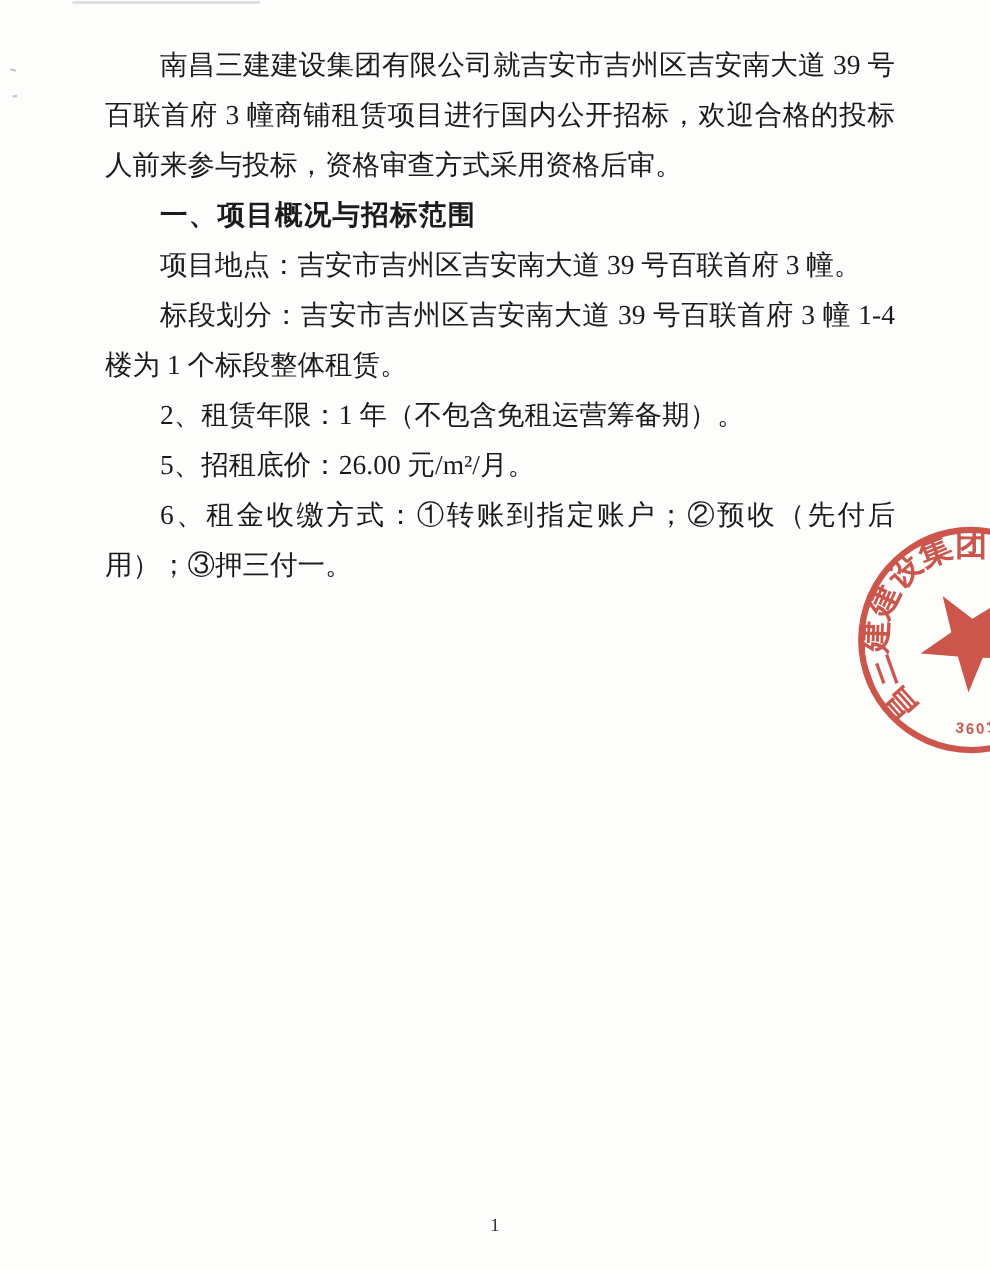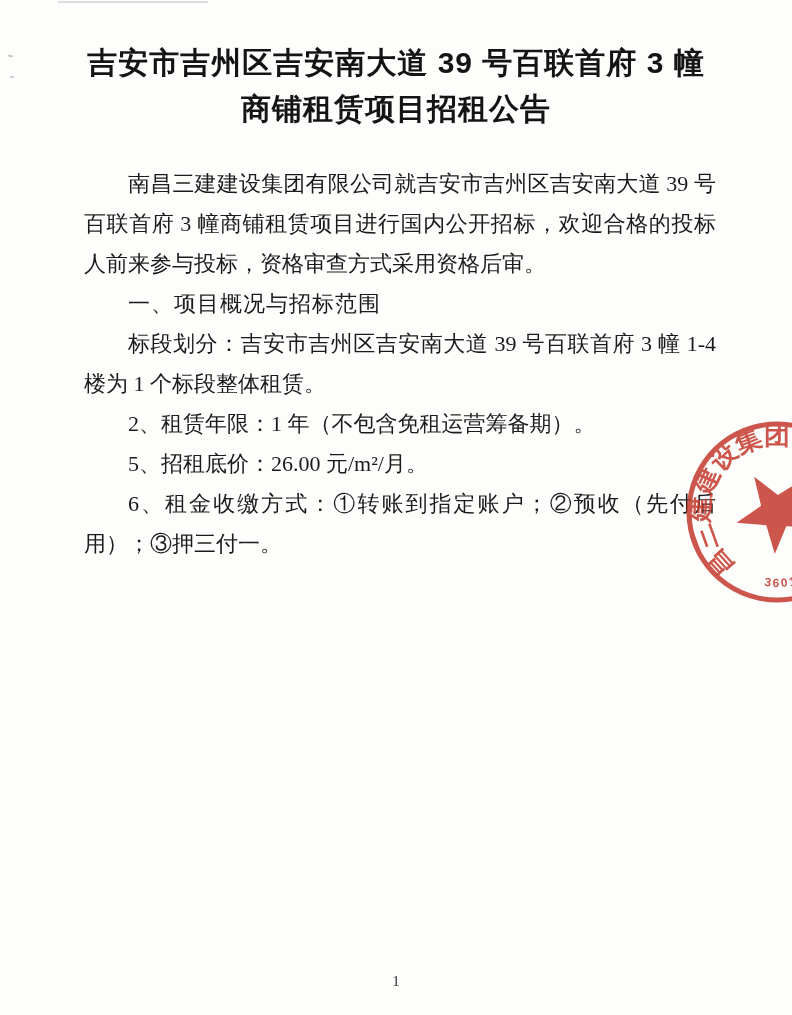--- a/index.html
+++ b/index.html
@@ -28,21 +28,21 @@
   .body-text{
     margin:32px 76px 0 84px;
     font-size:22px;
     line-height:40px;
     color:#1b1b1b;
     text-align:justify;
   }
   .body-text p{margin:0;text-indent:2em;}
   .body-text p.heading{
     font-family:"Liberation Sans","DejaVu Sans",sans-serif;
-    font-weight:normal;
+    font-weight:bold;
     letter-spacing:1px;
   }
   .page-number{
     position:absolute;left:0;right:0;top:973px;
     text-align:center;
     font-size:15px;color:#333;
   }
   .seal{
     position:absolute;
     left:677px;top:412px;
@@ -58,28 +58,25 @@
 </style>
 </head>
 <body>
 
 <div class="page">
 
   <div class="scan-line"></div>
   <div class="speck s1"></div>
   <div class="speck s2"></div>
 
-  <h1 class="title">
-    <span class="title-line">吉安市吉州区吉安南大道 39 号百联首府 3 幢</span><br>
-    <span class="title-line">商铺租赁项目招租公告</span>
-  </h1>
 
   <section class="body-text">
     <p>南昌三建建设集团有限公司就吉安市吉州区吉安南大道 39 号百联首府 3 幢商铺租赁项目进行国内公开招标，欢迎合格的投标人前来参与投标，资格审查方式采用资格后审。</p>
     <p class="heading">一、项目概况与招标范围</p>
+    <p>项目地点：吉安市吉州区吉安南大道 39 号百联首府 3 幢。</p>
     <p>标段划分：吉安市吉州区吉安南大道 39 号百联首府 3 幢 1-4 楼为 1 个标段整体租赁。</p>
     <p>2、租赁年限：1 年（不包含免租运营筹备期）。</p>
     <p>5、招租底价：26.00 元/m²/月。</p>
     <p>6、租金收缴方式：①转账到指定账户；②预收（先付后用）；③押三付一。</p>
   </section>
 
   <svg class="seal" viewBox="0 0 200 200" aria-hidden="true">
     <defs>
       <path id="sealTopArc" d="M 36 123 A 68 68 0 1 1 164 123" fill="none"></path>
       <path id="sealBottomArc" d="M 32 129 A 73 73 0 0 0 168 129" fill="none"></path>

